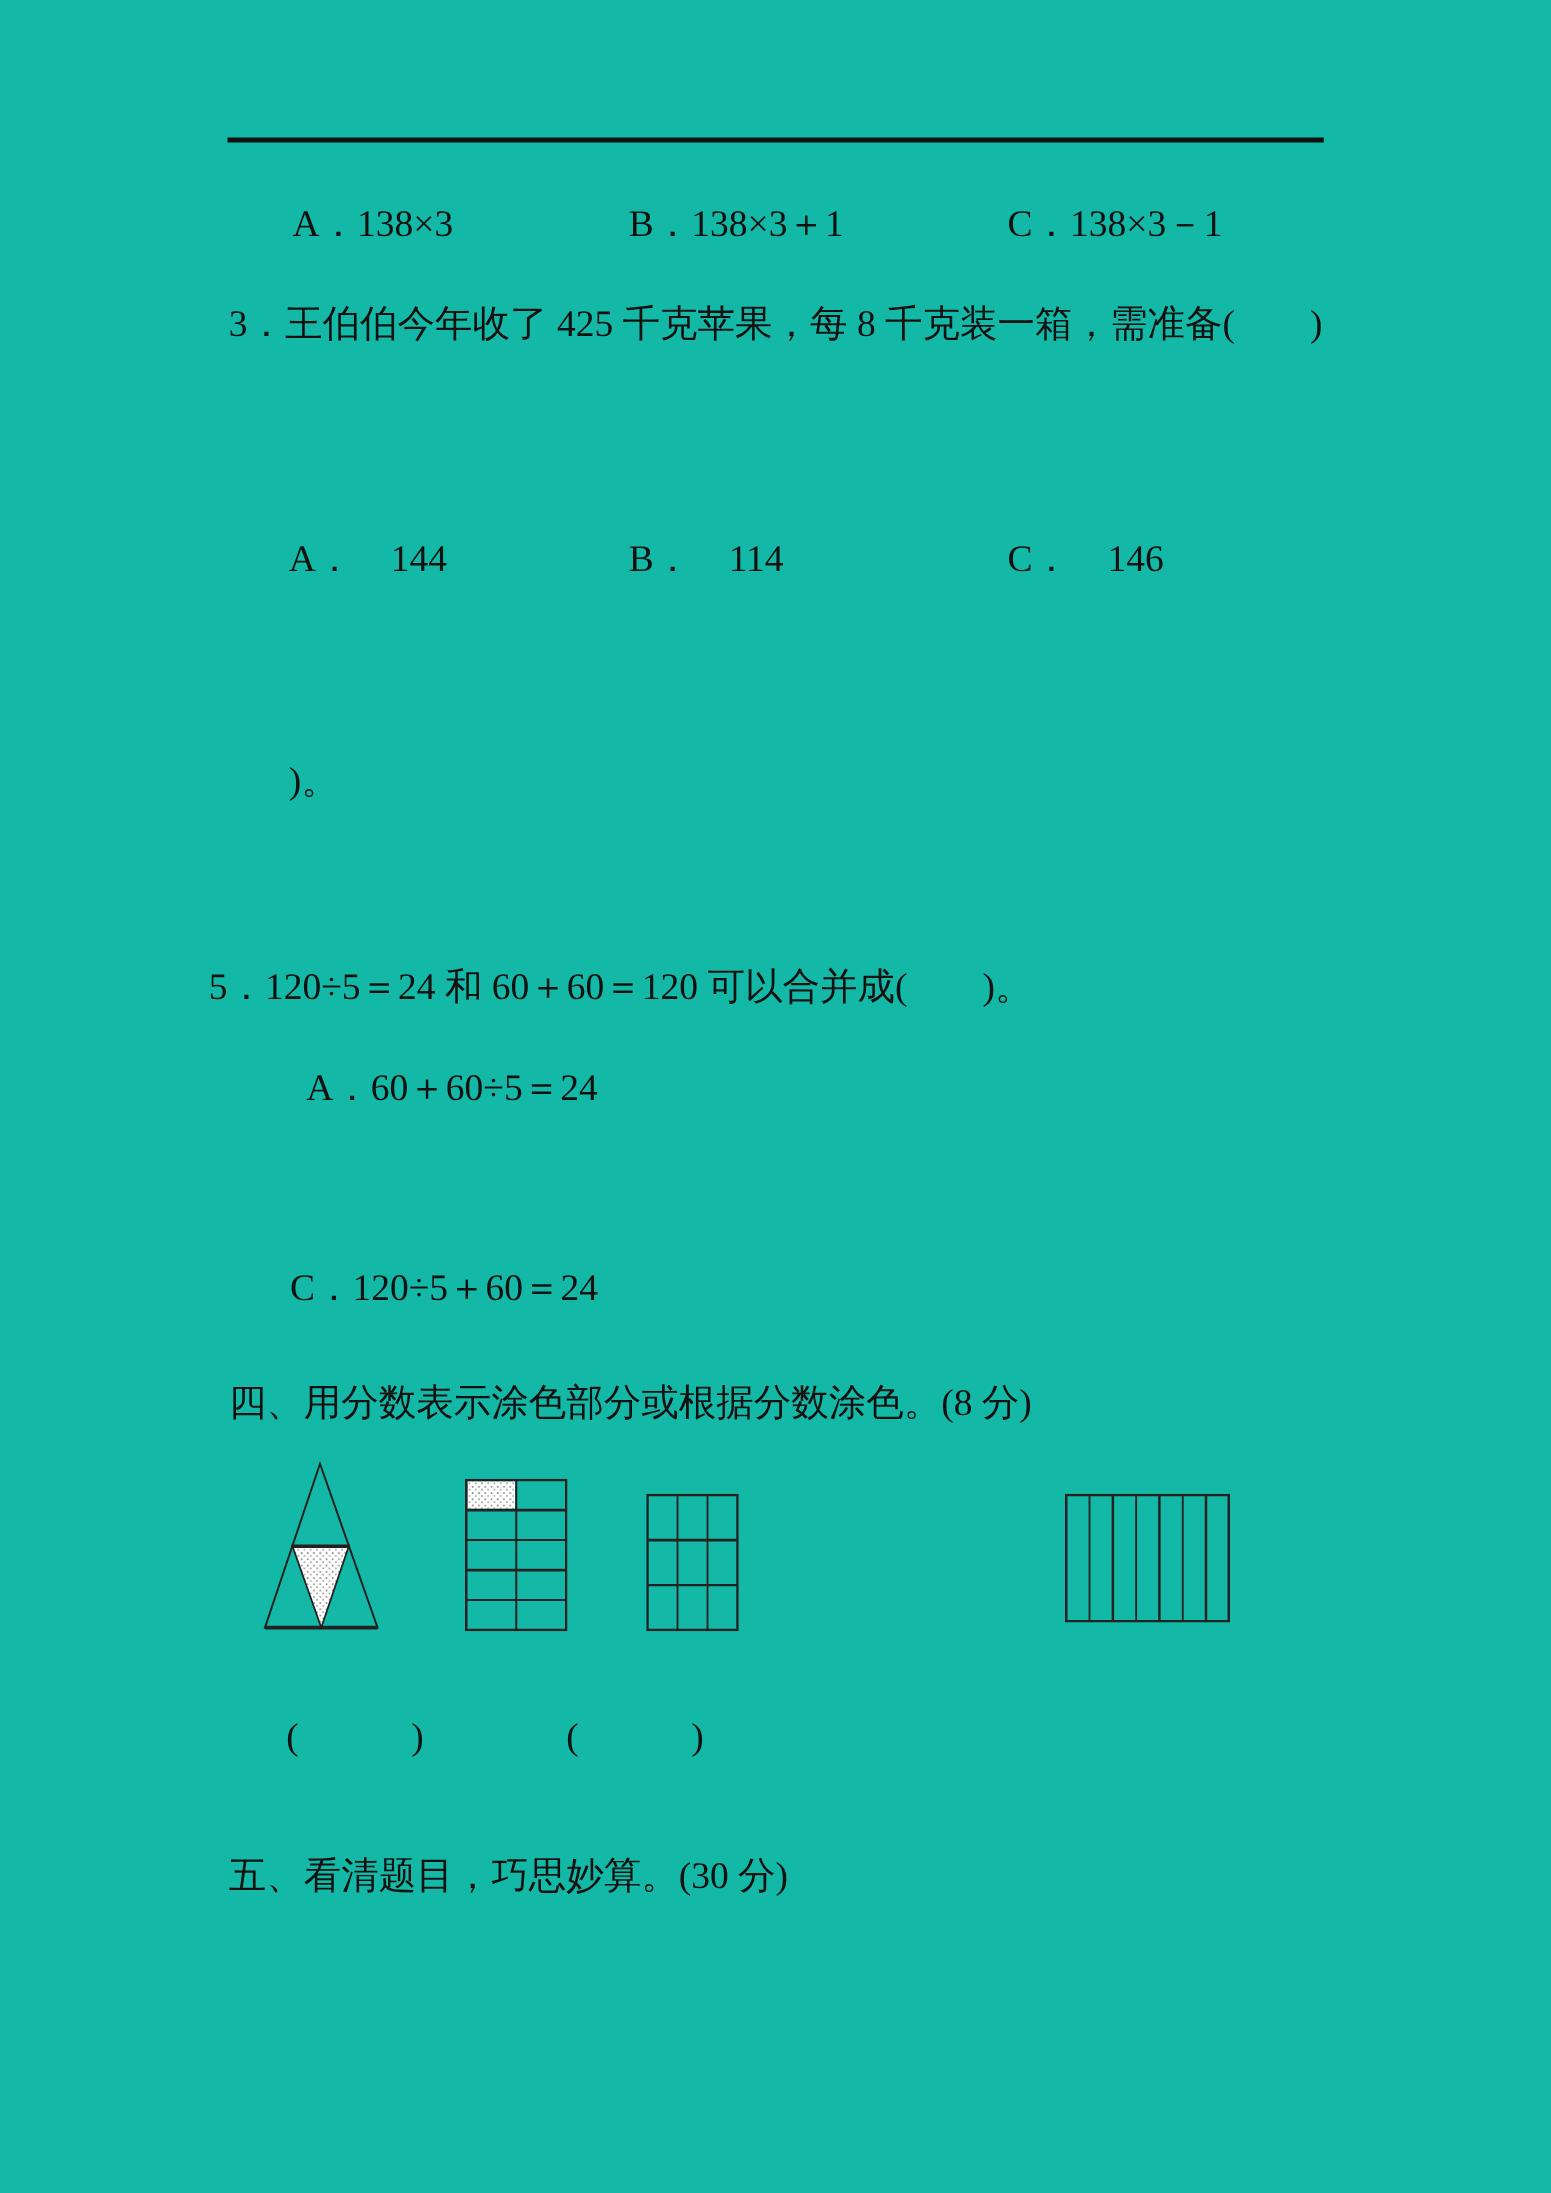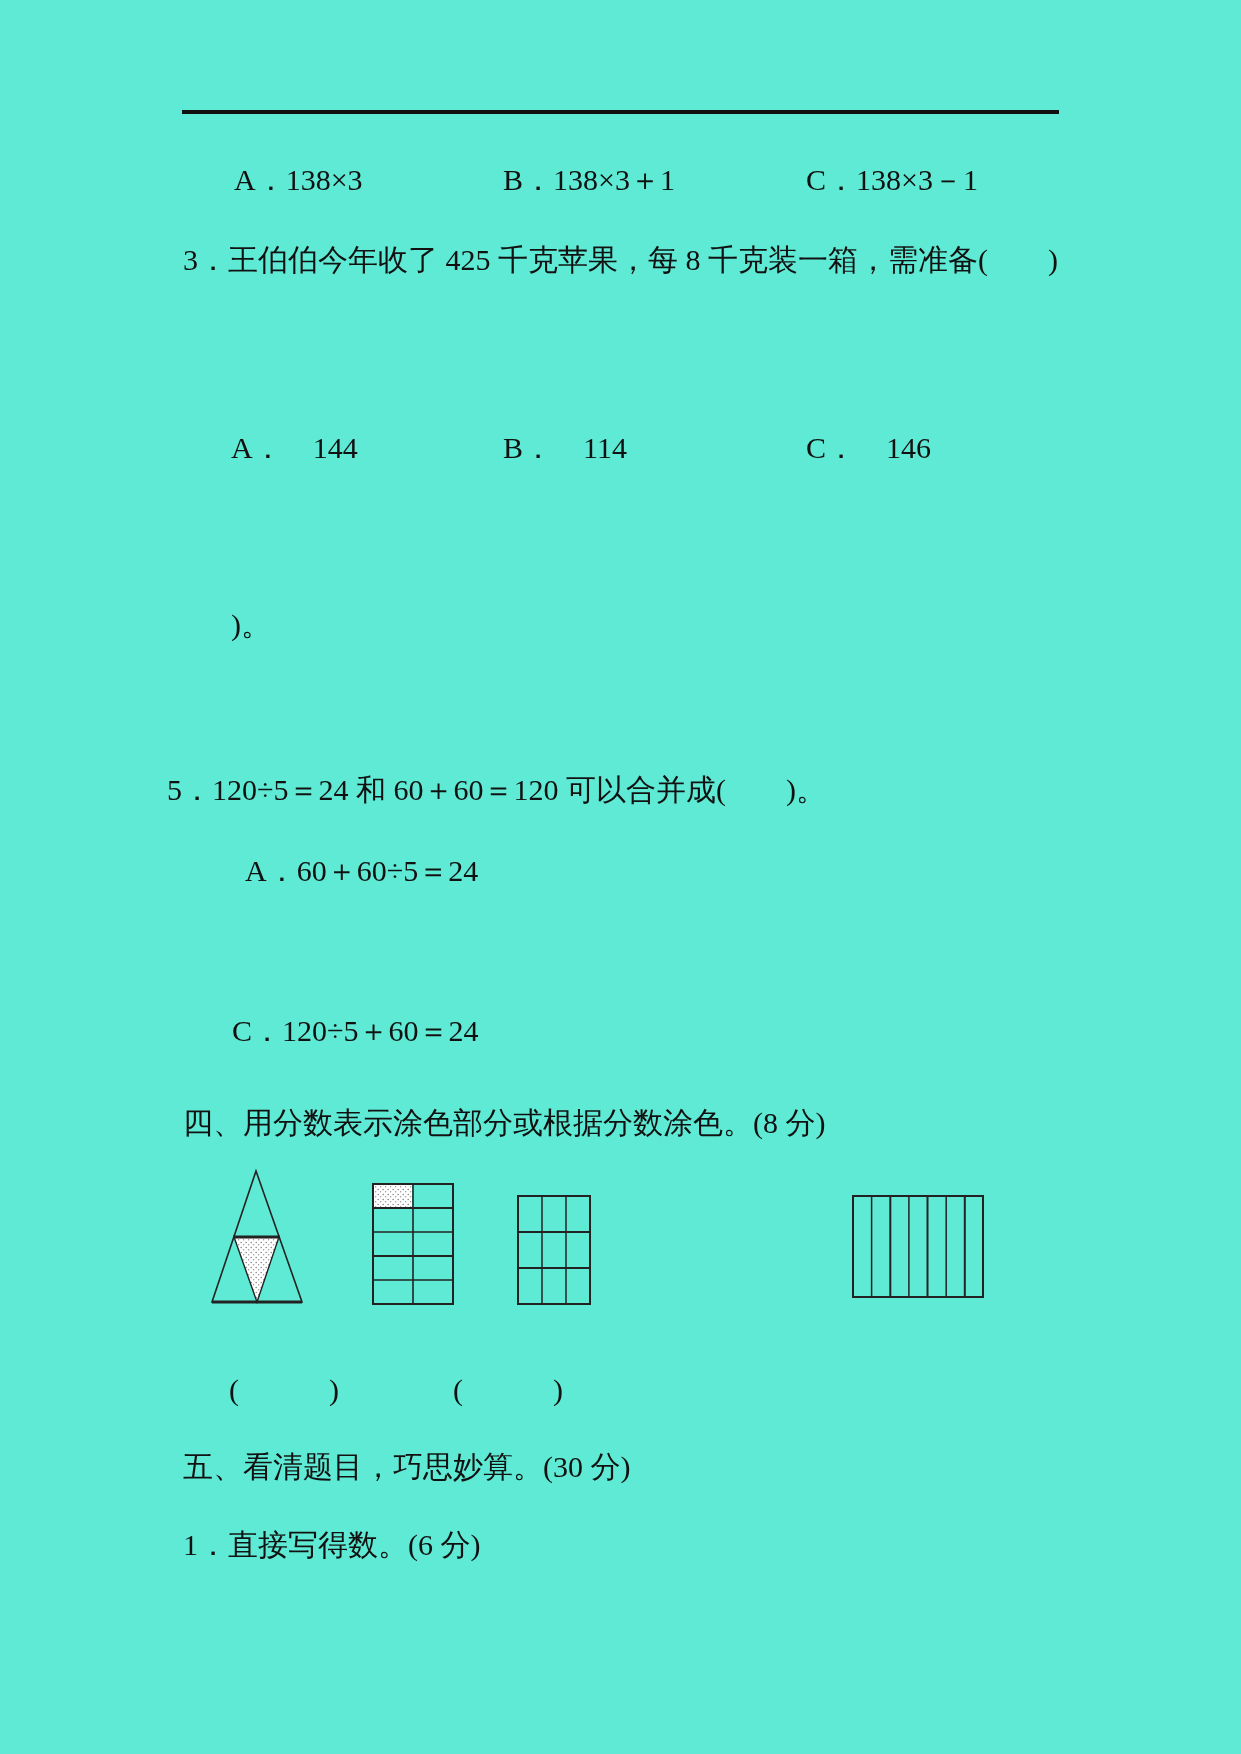--- a/index.html
+++ b/index.html
@@ -1,19 +1,19 @@
 <!DOCTYPE html>
 <html><head>
 <meta charset="utf-8">
 <style>
   html,body{margin:0;padding:0;background:#ffffff;}
   .doc{
     position:relative;
     width:1241px;height:1754px;
-    background:#5eead4;
+    background:#14b8a6;
     font-family:"Liberation Serif","DejaVu Serif",serif;
     color:#111;
     overflow:hidden;
   }
   .rule{
     position:absolute;left:182px;top:110px;width:877px;height:4px;
     background:#111;
   }
   .row{
     position:absolute;left:0;right:0;height:42px;line-height:42px;
@@ -110,20 +110,17 @@
     <line x1="75.5" y1="1" x2="75.5" y2="102" stroke="#222" stroke-width="2"></line>
     <line x1="94.2" y1="1" x2="94.2" y2="102" stroke="#222" stroke-width="1.5"></line>
     <line x1="112.8" y1="1" x2="112.8" y2="102" stroke="#222" stroke-width="2"></line>
   </svg>
 
   <div class="row" style="top:1369px">
     <span class="blank" style="left:229px">(　　　)</span>
     <span class="blank" style="left:453px">(　　　)</span>
   </div>
 
-  <div class="row" style="top:1446px">
+  <div class="row" style="top:1480px">
     <span class="abs" style="left:183px">五、看清题目，巧思妙算。(30 分)</span>
-  </div>
-  <div class="row" style="top:1524px">
-    <span class="abs" style="left:183px">1．直接写得数。(6 分)</span>
   </div>
 
 </div>
 
 </body></html>

